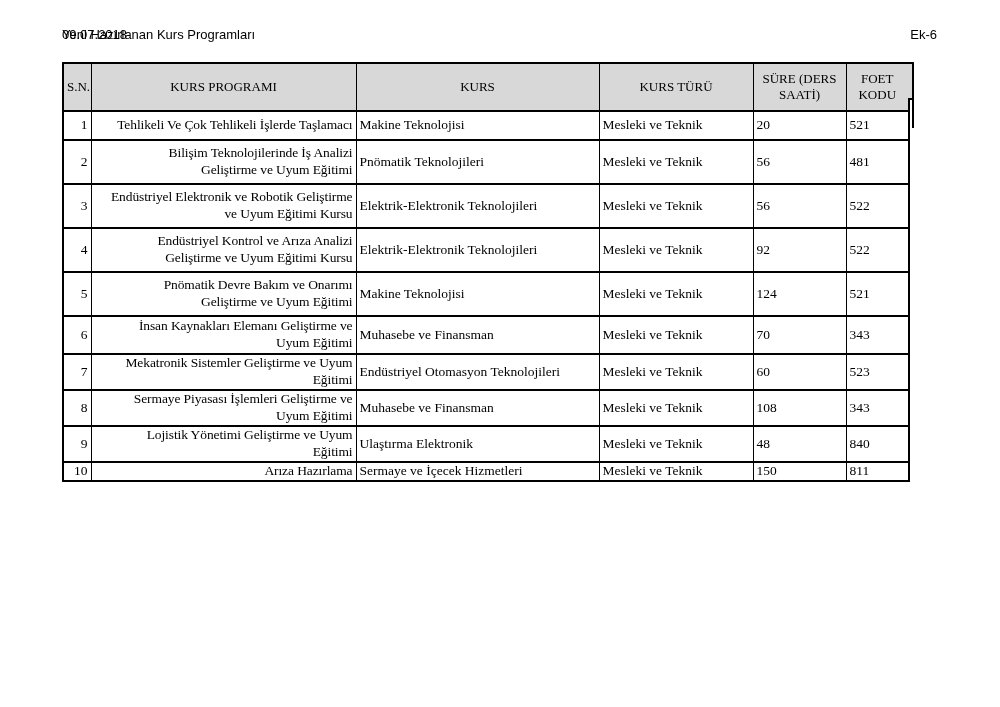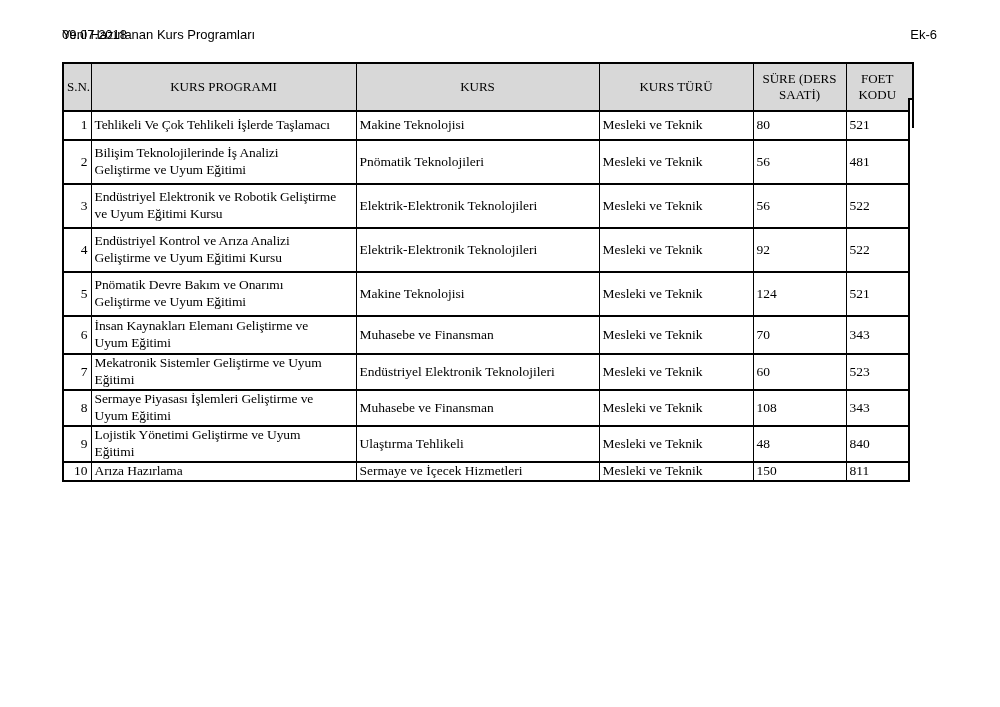--- a/index.html
+++ b/index.html
@@ -52,21 +52,21 @@
     font-size:13px;
     text-align:center;
     white-space:pre-line;
     line-height:1.25;
   }
   .kurs td{
     font-size:13.5px;
     line-height:1.25;
   }
   .kurs td.sn{text-align:right;padding-right:3px;}
-  .kurs td.program{text-align:left;white-space:pre;letter-spacing:-0.1px;}
+  .kurs td.program{text-align:right;white-space:pre;letter-spacing:-0.1px;}
   .kurs td.center{}
 
   .kurs tbody tr:nth-child(1){height:29px;}
   .kurs tbody tr:nth-child(2){height:44px;}
   .kurs tbody tr:nth-child(3){height:44px;}
   .kurs tbody tr:nth-child(4){height:44px;}
   .kurs tbody tr:nth-child(5){height:44px;}
   .kurs tbody tr:nth-child(6){height:38px;}
   .kurs tbody tr:nth-child(7){height:36px;}
   .kurs tbody tr:nth-child(8){height:36px;}
@@ -118,21 +118,21 @@
         <th>FOET
 KODU</th>
       </tr>
     </thead>
     <tbody>
         <tr>
           <td class="sn">1</td>
           <td class="program">Tehlikeli Ve Çok Tehlikeli İşlerde Taşlamacı</td>
           <td class="center">Makine Teknolojisi</td>
           <td class="center">Mesleki ve Teknik</td>
-          <td class="center">80</td>
+          <td class="center">20</td>
           <td class="center">521</td>
         </tr>
         <tr>
           <td class="sn">2</td>
           <td class="program">Bilişim Teknolojilerinde İş Analizi
 Geliştirme ve Uyum Eğitimi</td>
           <td class="center">Pnömatik Teknolojileri</td>
           <td class="center">Mesleki ve Teknik</td>
           <td class="center">56</td>
           <td class="center">481</td>
@@ -170,39 +170,39 @@
 Uyum Eğitimi</td>
           <td class="center">Muhasebe ve Finansman</td>
           <td class="center">Mesleki ve Teknik</td>
           <td class="center">70</td>
           <td class="center">343</td>
         </tr>
         <tr>
           <td class="sn">7</td>
           <td class="program">Mekatronik Sistemler Geliştirme ve Uyum
 Eğitimi</td>
-          <td class="center">Endüstriyel Elektronik Teknolojileri</td>
+          <td class="center">Endüstriyel Otomasyon Teknolojileri</td>
           <td class="center">Mesleki ve Teknik</td>
           <td class="center">60</td>
           <td class="center">523</td>
         </tr>
         <tr>
           <td class="sn">8</td>
           <td class="program">Sermaye Piyasası İşlemleri Geliştirme ve
 Uyum Eğitimi</td>
           <td class="center">Muhasebe ve Finansman</td>
           <td class="center">Mesleki ve Teknik</td>
           <td class="center">108</td>
           <td class="center">343</td>
         </tr>
         <tr>
           <td class="sn">9</td>
           <td class="program">Lojistik Yönetimi Geliştirme ve Uyum
 Eğitimi</td>
-          <td class="center">Ulaştırma Tehlikeli</td>
+          <td class="center">Ulaştırma Elektronik</td>
           <td class="center">Mesleki ve Teknik</td>
           <td class="center">48</td>
           <td class="center">840</td>
         </tr>
         <tr>
           <td class="sn">10</td>
           <td class="program">Arıza Hazırlama</td>
           <td class="center">Sermaye ve İçecek Hizmetleri</td>
           <td class="center">Mesleki ve Teknik</td>
           <td class="center">150</td>

